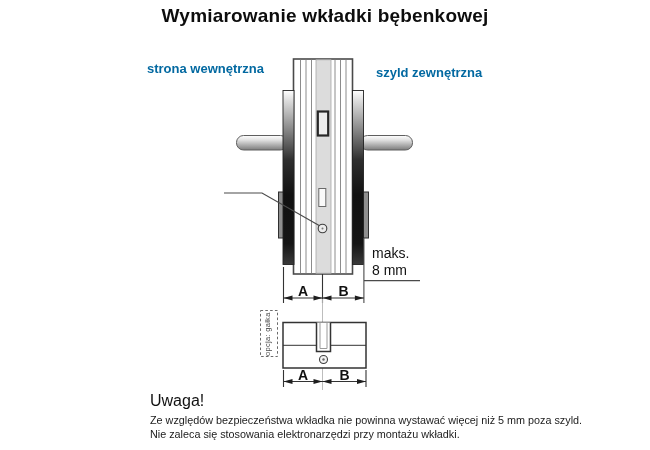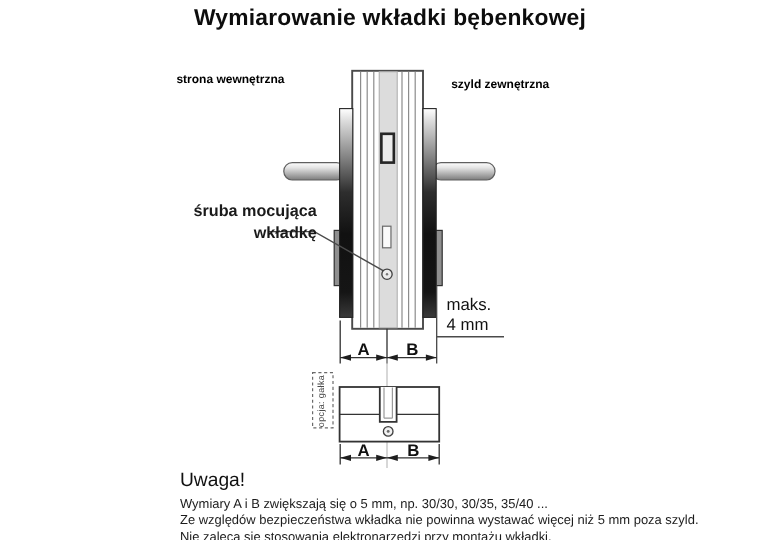--- a/index.html
+++ b/index.html
@@ -5,21 +5,21 @@
   html,body{margin:0;padding:0;background:#fff;}
   #canvas{
     position:relative;width:650px;height:450px;background:#ffffff;overflow:hidden;
     font-family:"Liberation Sans", sans-serif;color:#111;
   }
   .abs{position:absolute;}
   #title{
     left:0;top:5px;width:650px;text-align:center;
     font-size:19px;font-weight:bold;letter-spacing:.2px;color:#0d0d0d;
   }
-  .side-label{font-size:10px;font-weight:bold;color:#000000;white-space:nowrap;}
+  .side-label{font-size:13px;font-weight:bold;color:#0369a1;white-space:nowrap;}
   #label-inner{left:147px;top:61px;}
   #label-outer{left:376px;top:65px;}
   #screw-label{
     left:140px;top:167px;width:124px;text-align:right;
     font-size:13.5px;font-weight:bold;line-height:17.5px;color:#1a1a1a;
   }
   #max-label{
     left:372px;top:245px;font-size:14px;font-weight:normal;line-height:16.5px;color:#111;
   }
   .dim-label{
@@ -110,37 +110,32 @@
         <polygon points="322.5,381.5 313.5,378.9 313.5,384.1"></polygon>
         <polygon points="322.5,381.5 331.5,378.9 331.5,384.1"></polygon>
         <polygon points="366,381.5 357,378.9 357,384.1"></polygon>
       </g>
     </g>
   </svg>
 
   <div id="label-inner" class="abs side-label">strona wewnętrzna</div>
   <div id="label-outer" class="abs side-label">szyld zewnętrzna</div>
 
-  <div id="screw-label" class="abs">
-    <div>śruba mocująca</div>
-    <div>wkładkę</div>
-  </div>
 
   <div id="max-label" class="abs">
     <div>maks.</div>
-    <div>4 mm</div>
+    <div>8 mm</div>
   </div>
 
   <div id="dimA-top" class="abs dim-label">A</div>
   <div id="dimB-top" class="abs dim-label">B</div>
   <div id="dimA-bot" class="abs dim-label">A</div>
   <div id="dimB-bot" class="abs dim-label">B</div>
 
   <div id="option-knob" class="abs">opcja: gałka</div>
 
   <div id="notes" class="abs">
     <div id="notes-heading">Uwaga!</div>
-    <div class="note-line">Wymiary A i B zwiększają się o 5 mm, np. 30/30, 30/35, 35/40 ...</div>
     <div class="note-line">Ze względów bezpieczeństwa wkładka nie powinna wystawać więcej niż 5 mm poza szyld.</div>
     <div class="note-line">Nie zaleca się stosowania elektronarzędzi  przy montażu wkładki.</div>
   </div>
 
 </div>
 
 </body></html>

